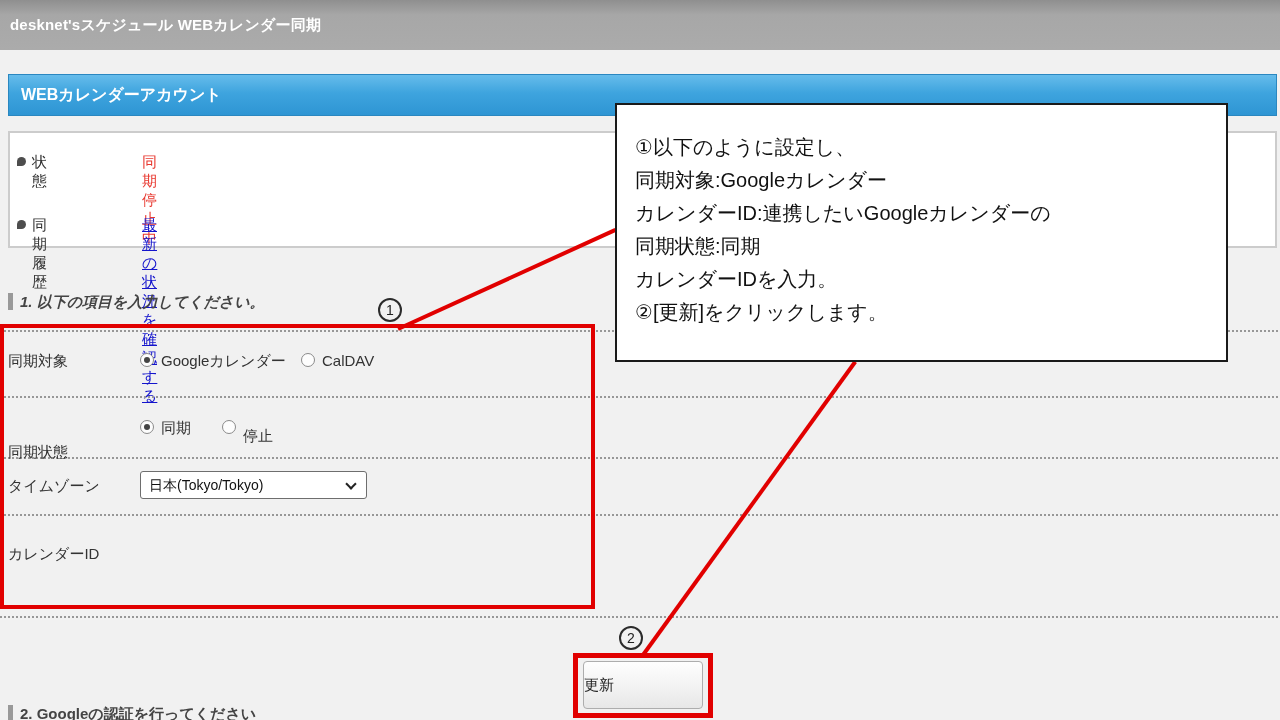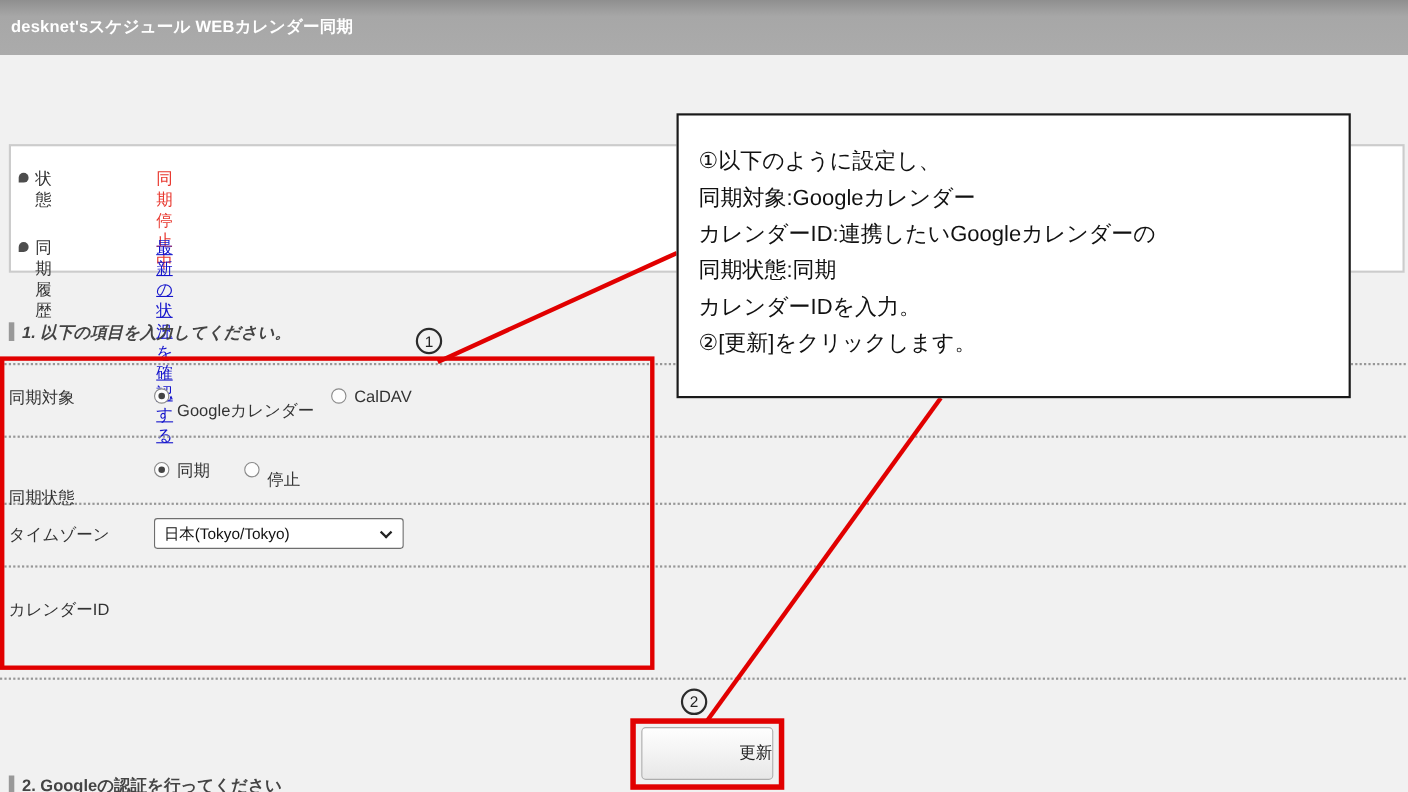--- a/index.html
+++ b/index.html
@@ -70,31 +70,34 @@
 
   
   .callout { position:absolute; left:615px; top:103px; width:613px; height:259px; background:#fff;
     border:2px solid #1a1a1a; z-index:6; padding:26px 6px 0 18px; }
   .callout .cline { font-size:20px; line-height:33px; color:#111; white-space:nowrap; }
 
   
   .updatebtn { position:absolute; left:583px; top:661px; width:120px; height:48px;
     background:linear-gradient(180deg,#fefefe 0%,#f2f2f2 55%,#e7e7e7 100%);
     border:1px solid #adadad; border-radius:4px; font-size:15px; color:#222;
-    text-align:right; line-height:46px; cursor:pointer; z-index:3; }
+    text-align:left; line-height:46px; cursor:pointer; z-index:3; }
 </style>
 </head>
 <body>
 
 <div id="screen">
 
   <div class="topbar">
     <div class="title">desknet'sスケジュール WEBカレンダー同期</div>
   </div>
 
+  <div class="bluebar">
+    <div class="title">WEBカレンダーアカウント</div>
+  </div>
 
   <div class="statusbox">
     <div class="srow r1">
       <span class="balloon"></span>
       <span class="slabel">状態</span>
       <span class="svalue">同期停止中</span>
     </div>
     <div class="srow r2">
       <span class="balloon"></span>
       <span class="slabel">同期履歴</span>
@@ -106,21 +109,21 @@
   <div class="sectitle" style="left:20px; top:293px;font-style:italic;">1. 以下の項目を入力してください。</div>
 
   <div class="sep" style="top:330px;"></div>
   <div class="sep" style="top:396px;"></div>
   <div class="sep" style="top:457px;"></div>
   <div class="sep" style="top:514px;"></div>
   <div class="sep" style="top:616px;"></div>
 
   <div class="flabel" style="top:352px;">同期対象</div>
   <span class="radio sel" style="left:140px; top:353px;"></span>
-  <span class="optlabel" style="left:161px; top:352px;margin-top:12px;">Googleカレンダー</span>
+  <span class="optlabel" style="left:161px; top:352px;">Googleカレンダー</span>
   <span class="radio" style="left:301px; top:353px;"></span>
   <span class="optlabel" style="left:322px; top:352px;">CalDAV</span>
 
   <div class="flabel" style="top:419px;margin-top:24px;">同期状態</div>
   <span class="radio sel" style="left:140px; top:420px;"></span>
   <span class="optlabel" style="left:161px; top:419px;">同期</span>
   <span class="radio" style="left:222px; top:420px;"></span>
   <span class="optlabel" style="left:243px; top:427px;">停止</span>
 
   <div class="flabel" style="top:477px;">タイムゾーン</div>

